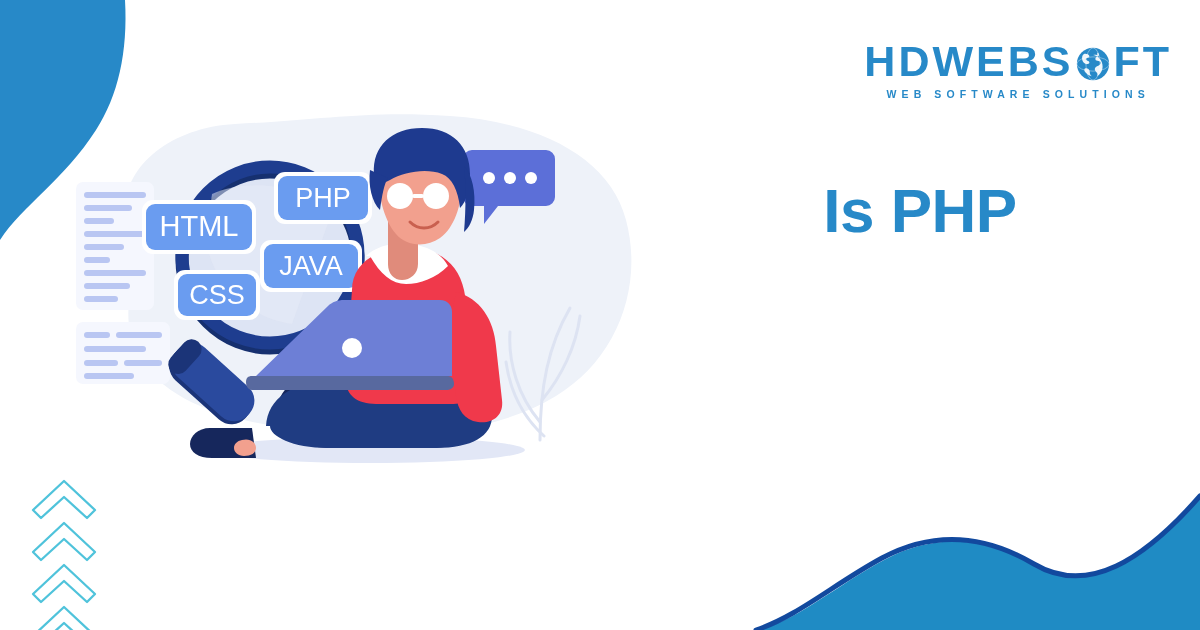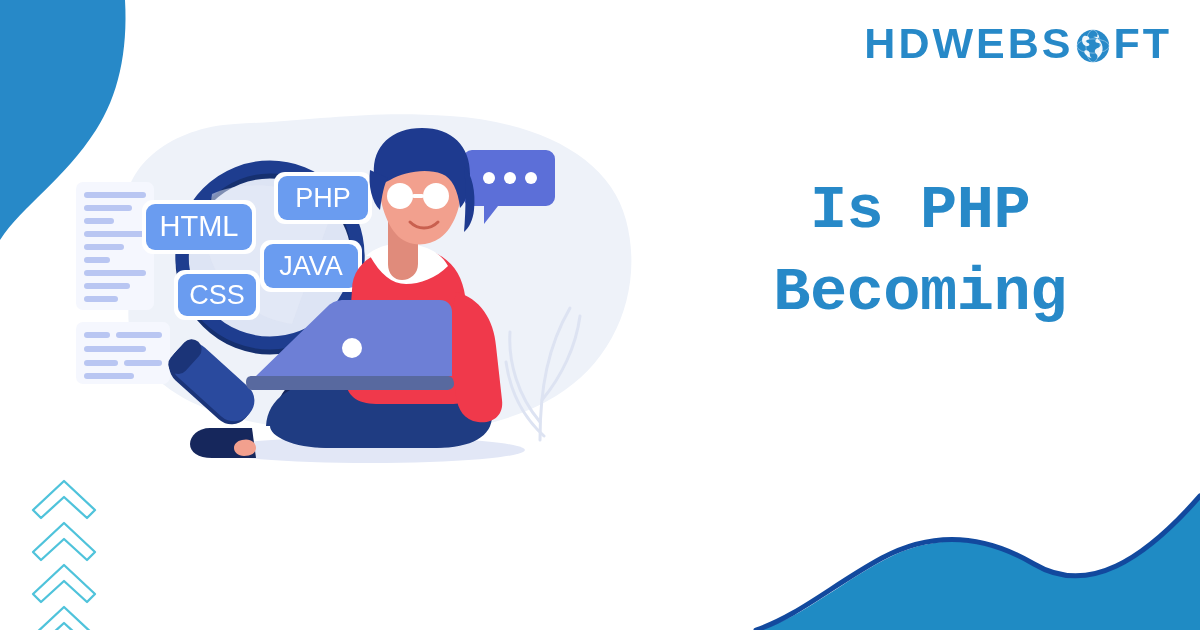--- a/index.html
+++ b/index.html
@@ -27,20 +27,21 @@
     top:22px; right:28px;
     z-index:6;
     display:flex;
     flex-direction:column;
     align-items:center;
   }
   .logo-word{
     display:flex;
     align-items:center;
     line-height:1;
+    margin-top:18px;
   }
   .logo-word span{
     font-size:43px;
     font-weight:bold;
     color:#2789C8;
     letter-spacing:3px;
   }
   .logo-globe{
     display:inline-block;
     width:38px;height:38px;
@@ -73,21 +74,20 @@
     z-index:5;
     text-align:center;
   }
   .headline-line{
     font-size:62px;
     font-weight:bold;
     color:#2789C8;
     line-height:1.32;
     letter-spacing:-0.5px;
     white-space:nowrap;
-    font-family:Liberation Mono, monospace;
   }
 </style>
 </head>
 <body>
 
 <div class="canvas">
 
   <svg class="deco top" viewBox="0 0 1200 630">
     <path d="M0,0 L125,0 C128,52 118,96 96,130 C64,180 22,206 0,240 Z" fill="#2789C8"></path>
     <path d="M0,240 C26,200 74,176 104,130 C124,98 132,50 128,0 L108,0 C112,48 104,92 86,122 C58,168 16,192 0,226 Z" fill="#2789C8" opacity="0"></path>
@@ -120,20 +120,21 @@
             <path d="M12.3 24.6c1.6-.3 3.2.6 3.9 2 .6 1.3.3 2.9.8 4.2.3.9 1 1.6 1.9 2-2.6-.4-5-1.8-6.7-3.8-1-1.2-1.5-2.6-1.3-3.6.1-.5.6-.7 1.4-.8z"></path>
           </g>
           <g fill="none" stroke="#ffffff" stroke-width="0.9" opacity="0.45">
             <ellipse cx="20" cy="20" rx="17" ry="7.5"></ellipse>
             <ellipse cx="20" cy="20" rx="7.5" ry="17"></ellipse>
           </g>
         </svg>
       </span>
       <span>FT</span>
     </div>
+    <div class="logo-tag">WEB SOFTWARE SOLUTIONS</div>
   </div>
 
   <svg class="illus" viewBox="0 0 620 380">
 
     <g>
       <path d="M60,120 C40,70 90,18 165,14 C250,10 300,0 380,6 C470,12 540,48 556,110
                C574,178 546,250 486,286 C420,326 330,330 250,322 C168,314 96,296 68,244
                C44,200 74,160 60,120 Z" fill="#EEF2F9"></path>
     </g>
 
@@ -257,16 +258,15 @@
       <g>
         <path d="M186,266 L258,196 c4,-4 10,-6 16,-6 h96 c8,0 12,6 12,12 v64 z" fill="#6D7FD6"></path>
         <circle cx="282" cy="238" r="10" fill="#FFFFFF"></circle>
         <path d="M182,266 h196 c4,0 6,4 6,8 c0,4 -4,6 -8,6 h-194 c-4,0 -6,-4 -6,-8 c0,-4 2,-6 6,-6 z" fill="#58699F"></path>
       </g>
     </g>
   </svg>
 
   <div class="headline">
     <div class="headline-line">Is PHP</div>
-    <div class="headline-line">Becoming</div>
   </div>
 
 </div>
 
 </body></html>

